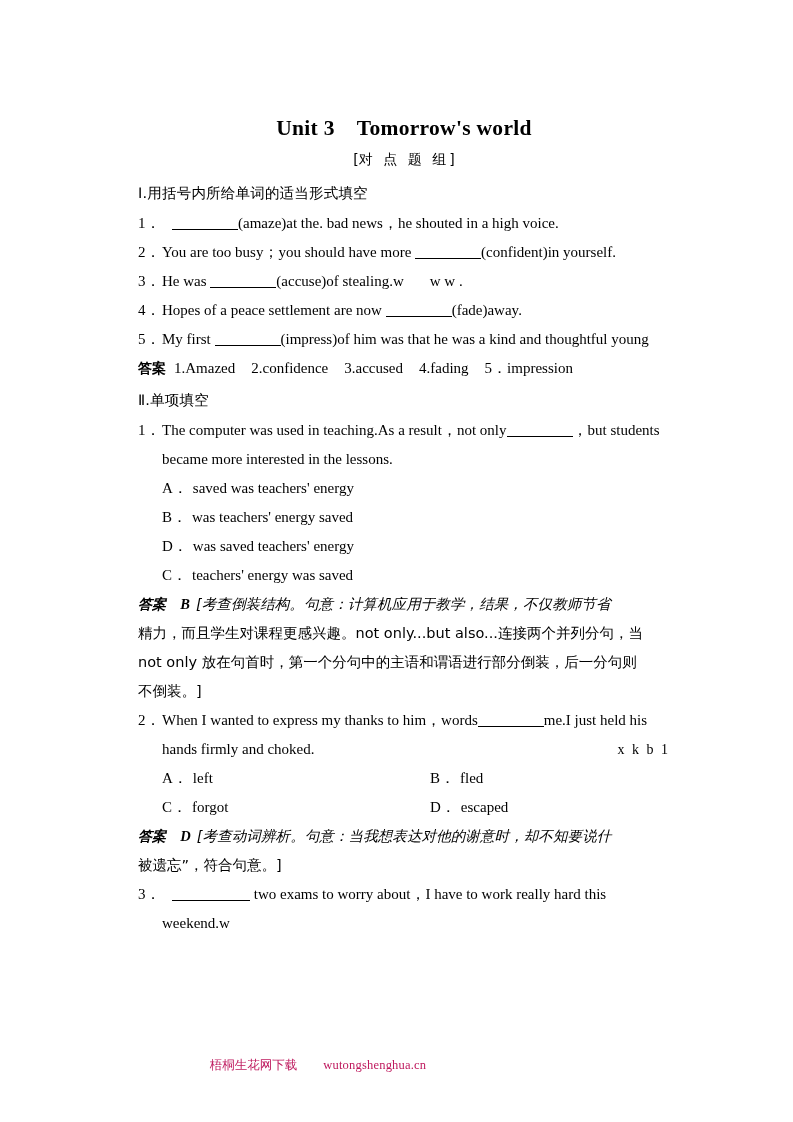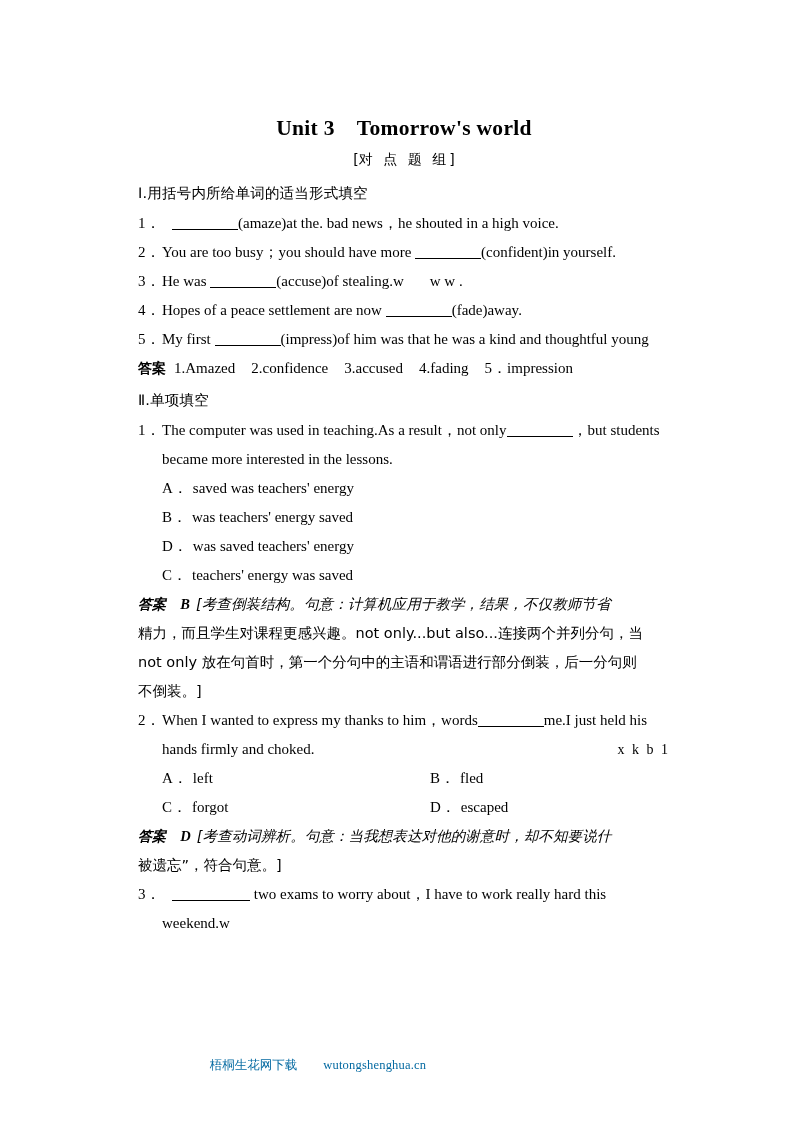--- a/index.html
+++ b/index.html
@@ -154,21 +154,21 @@
     font-size: 14px;
   }
 
   
   .footer {
     position: absolute;
     left: 0;
     top: 1057px;
     width: 636px;
     text-align: center;
-    color: #0369a1;
+    color: #be185d;
     font-size: 12.5px;
     font-family: "DejaVu Sans", sans-serif;
   }
   .footer .site {
     font-family: "Liberation Serif", serif;
     margin-left: 26px;
     letter-spacing: 0.2px;
   }
 </style>
 </head>

